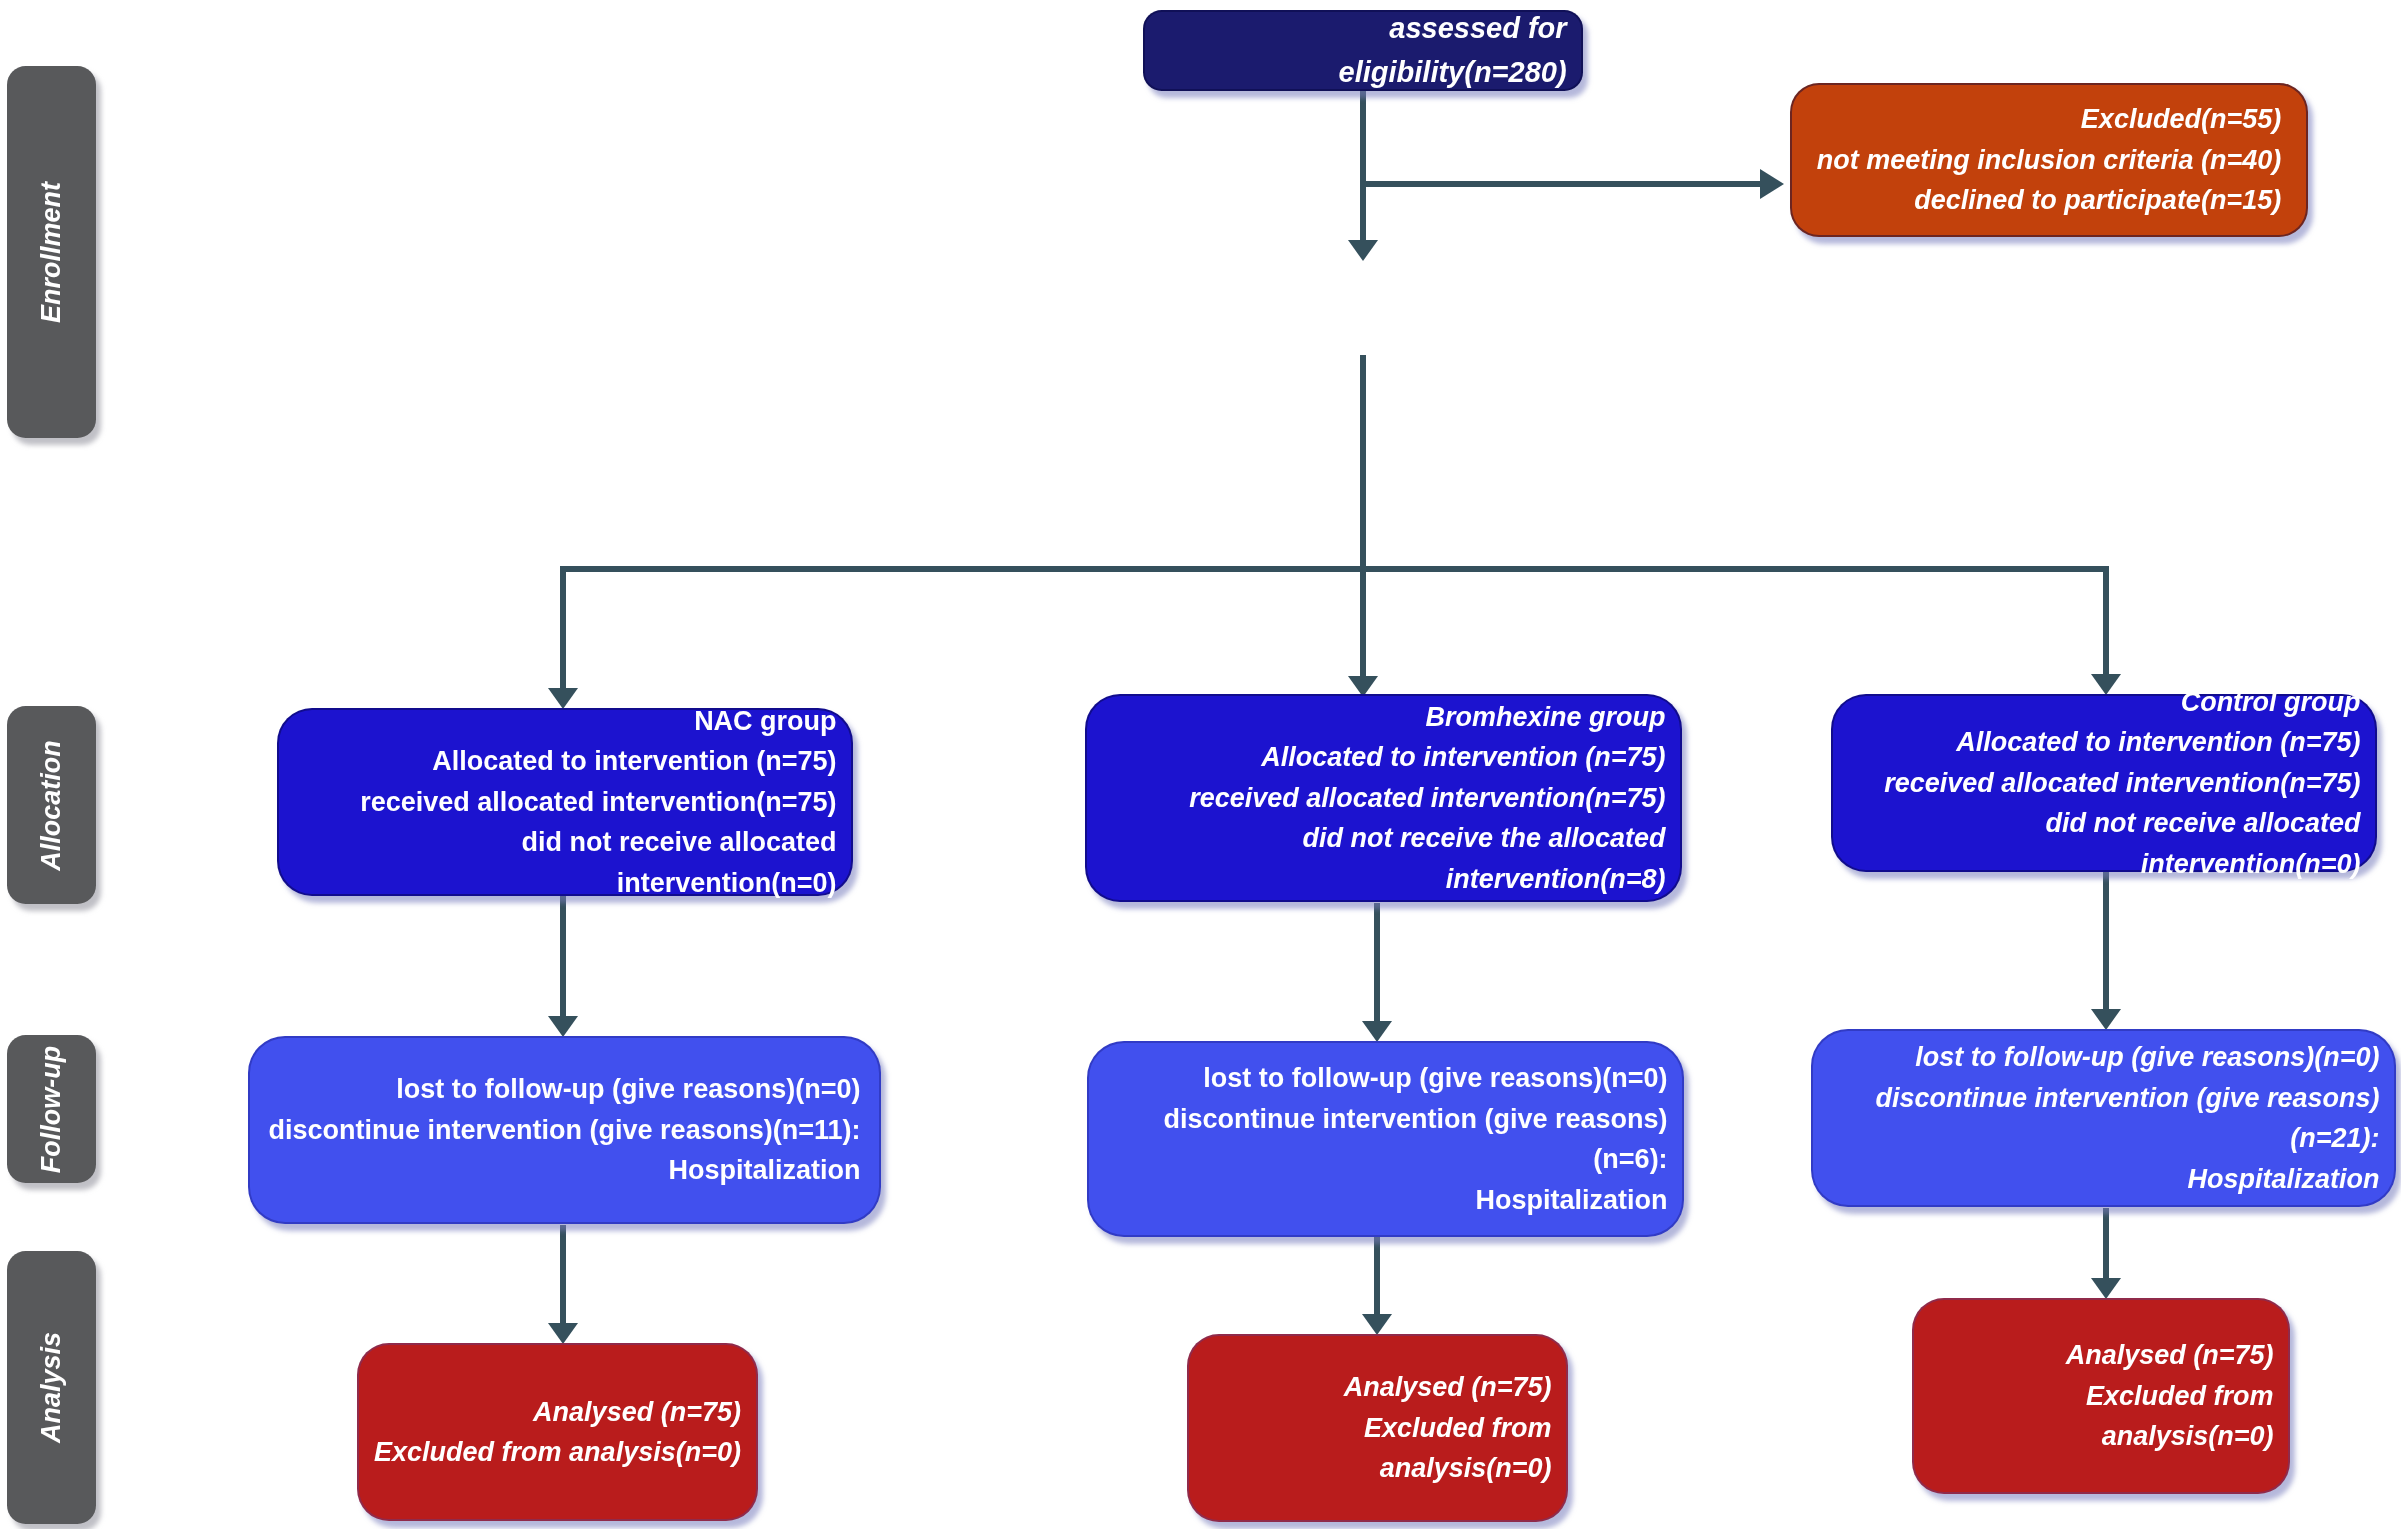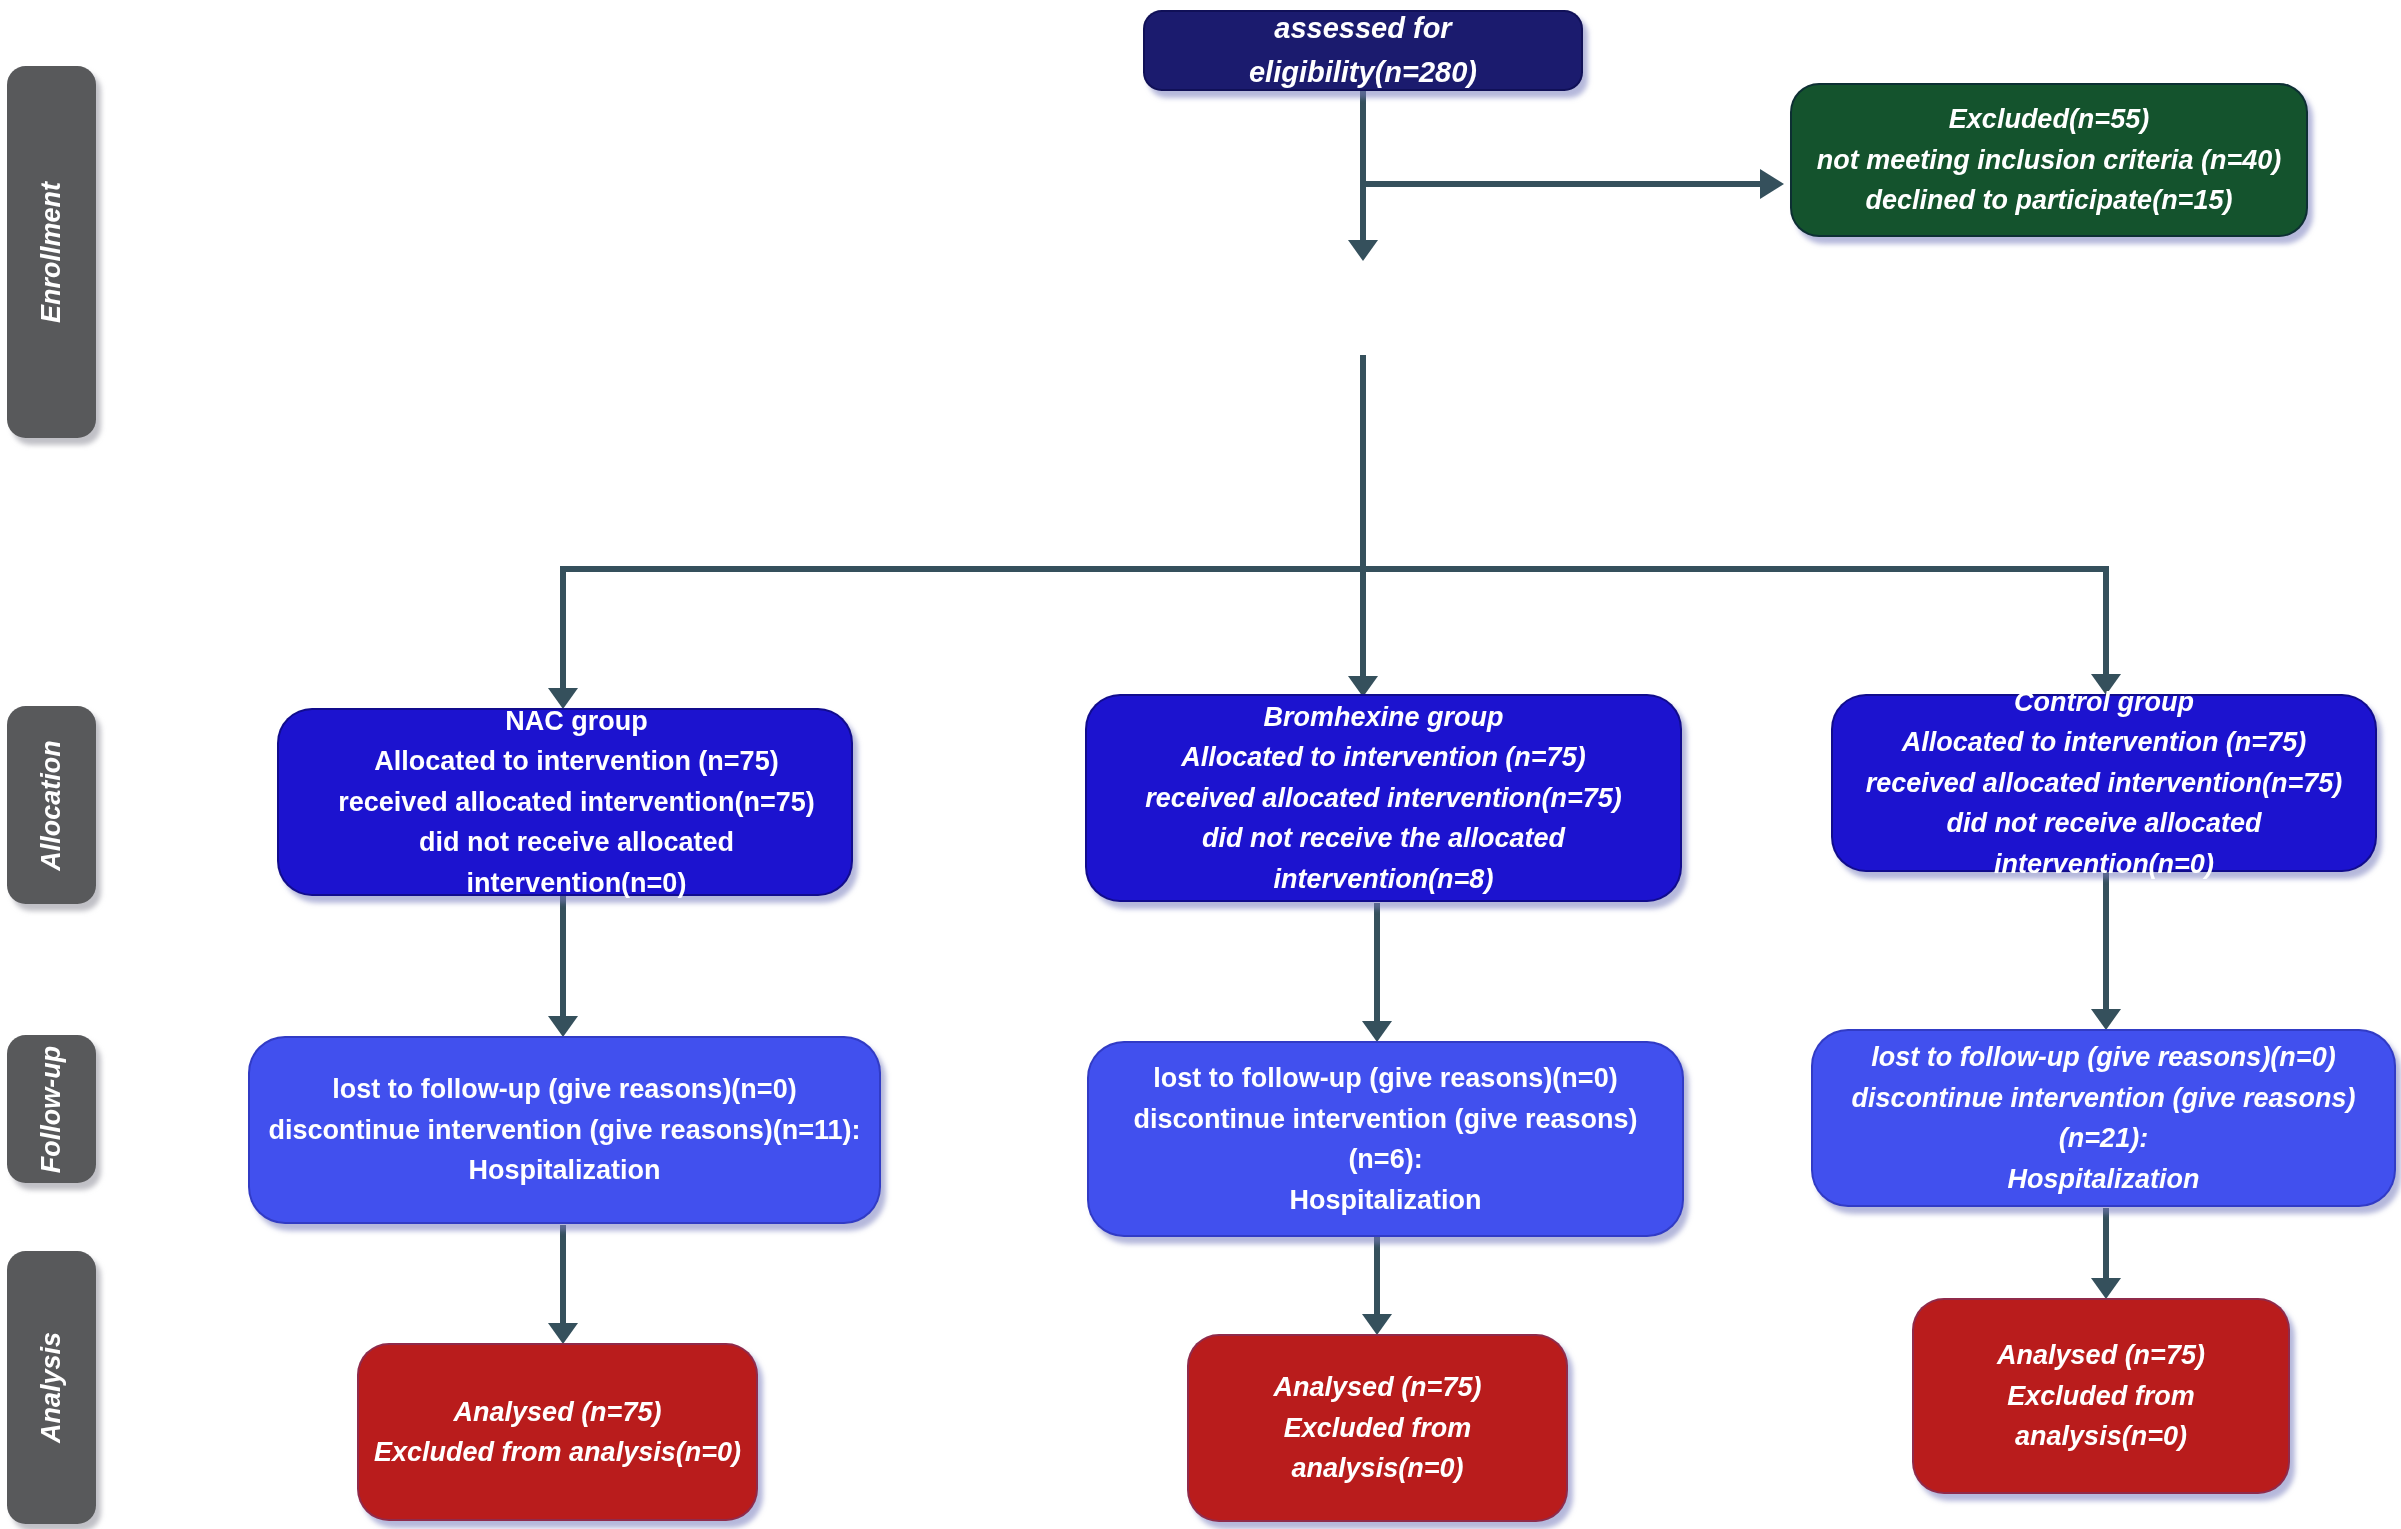--- a/index.html
+++ b/index.html
@@ -9,23 +9,23 @@
   }
   .canvas{position:absolute;inset:0;}
   
   .box{
     position:absolute;display:flex;align-items:center;justify-content:center;
     color:#ffffff;text-align:center;font-weight:bold;
     box-shadow:5px 6.5px 5px rgba(120,125,190,.55);
     border:2.2px solid rgba(5,5,60,.45);
     box-sizing:border-box;
   }
-  .box-text{white-space:pre-line;line-height:1.5;padding:4.3px 14.4px;}
+  .box-text{white-space:pre-line;line-height:1.5;padding:4.3px 14.4px;text-align:right;}
   .c-assessed{background:#1b1b6e;}
-  .c-enroll{background:#14532d;}
+  .c-enroll{background:#c2410c;}
   .c-alloc{background:#1c13cf;}
   .c-follow{background:#4150ee;border-color:rgba(20,20,120,.35);}
   .c-analysis{background:#b91c1c;border-color:rgba(70,70,160,.35);}
   .it{font-style:italic;}
   .f40{font-size:29px;}
   .f38{font-size:27px;}
   
   .stage{
     position:absolute;background:#58595b;border-radius:18.7px;
     display:flex;align-items:center;justify-content:center;

